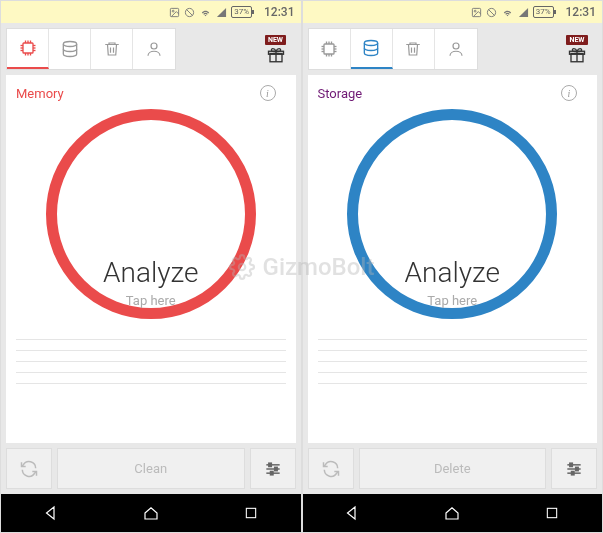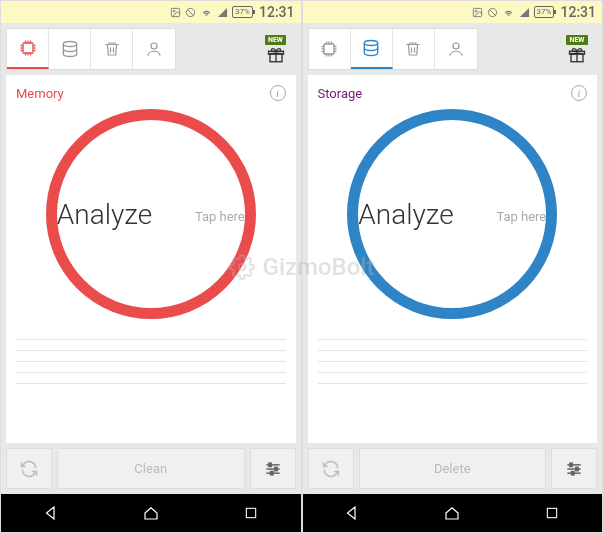--- a/index.html
+++ b/index.html
@@ -38,21 +38,21 @@
     font-size: 8px;
     padding: 0 2px;
     height: 12px;
     line-height: 10px;
     position: relative;
   }
   .statusbar .batt::after {
     content:'';
     position:absolute; right:-3px; top:3px; width:2px; height:4px; background:#666;
   }
-  .statusbar .time { font-size: 14px; font-weight: 500; margin-left: 2px; }
+  .statusbar .time { font-size: 12px; font-weight: 500; margin-left: 8px; }
   .appbody {
     flex: 1;
     display: flex;
     flex-direction: column;
     background: #e8e8e8;
     padding: 5px 5px 0 5px;
     gap: 5px;
     overflow: hidden;
   }
   .topbar {
@@ -82,36 +82,36 @@
     margin-left: auto;
     width: 40px;
     display:flex;
     flex-direction: column;
     align-items: center;
     color: #333;
     cursor:pointer;
   }
   .gift .new-badge {
     font-size: 7px;
-    background:#4d7c0f; color:#fff;
+    background:#7f1d1d; color:#fff;
     padding:1px 3px;
     border-radius:1px;
     margin-bottom:1px;
     font-weight:bold;
   }
   .card {
     background: #fff;
     flex: 1;
     position: relative;
     padding-top: 6px;
   }
   .section-head {
     display: flex;
     align-items: center;
-    padding: 2px 10px 0 10px;
+    padding: 2px 20px 0 10px;
     height: 22px;
   }
   .section-title { font-size: 13px; font-weight: 400; }
   .info-icon {
     margin-left: auto;
     color: #999;
     border:1px solid #aaa;
     border-radius:50%;
     width:16px; height:16px;
     font-size:10px;
@@ -123,23 +123,23 @@
   .ring-wrap {
     display:flex; align-items:center; justify-content:center;
     padding: 6px 0 4px 0;
   }
   .ring {
     width: 210px;
     height: 210px;
     border-radius: 50%;
     border: 11px solid;
     display:flex;
-    flex-direction:row;
+    flex-direction:column;
     align-items:center;
-    justify-content:space-between;
+    justify-content:flex-end;
     cursor:pointer;
   }
   .ring .big { font-size: 28px; color:#333; font-weight:300; }
   .ring .small { font-size: 13px; color:#aaa; margin-top:4px; }
   .liney {
     padding: 6px 10px 0 10px;
   }
   .liney .hr {
     height: 1px;
     background: #e5e5e5;

